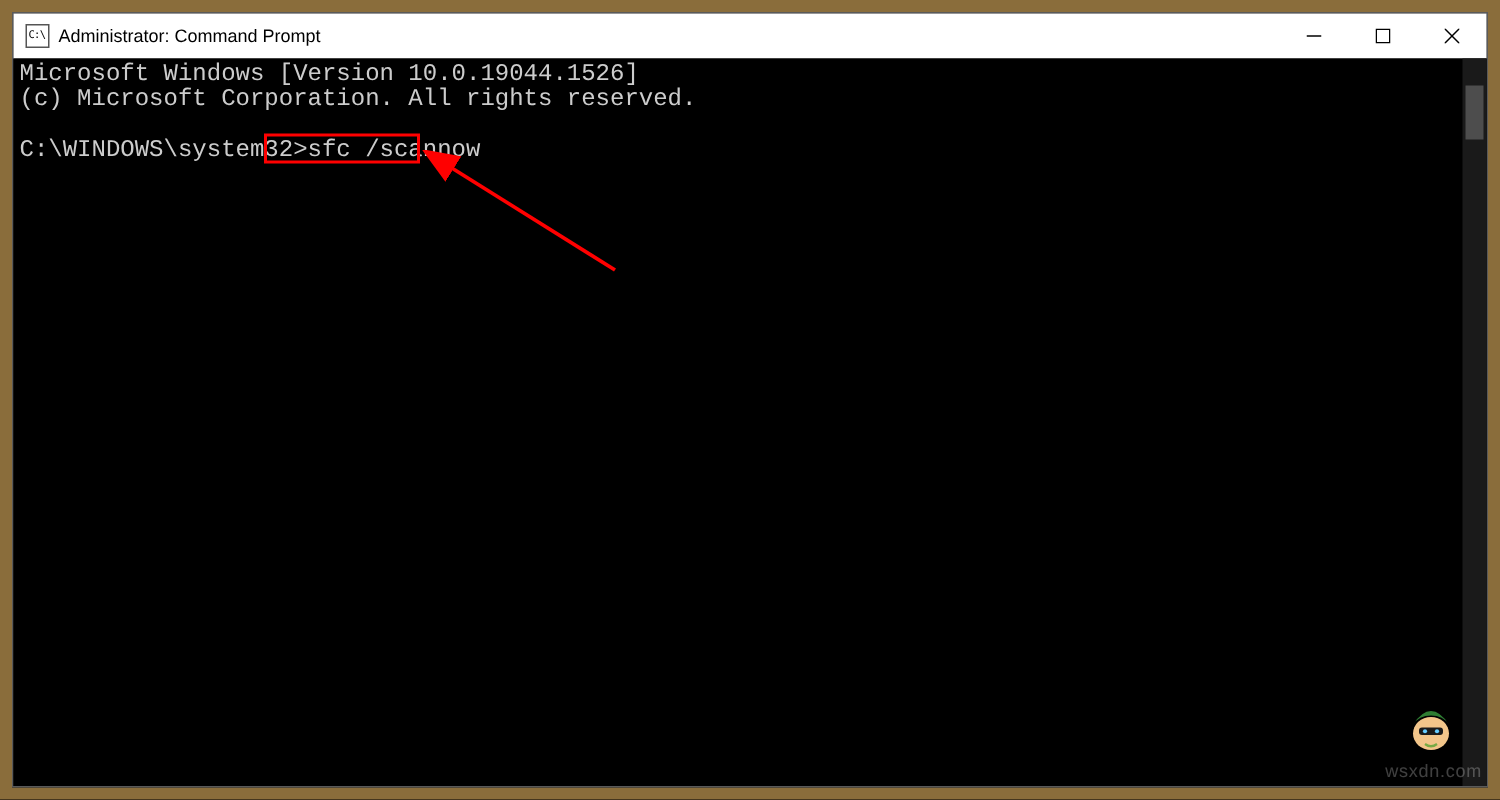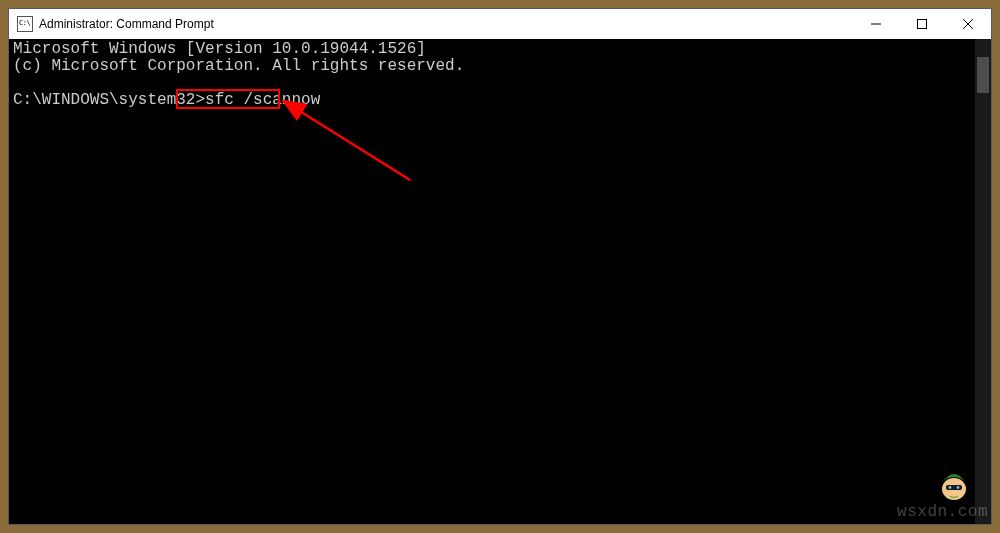--- a/index.html
+++ b/index.html
@@ -93,22 +93,22 @@
     pointer-events: none;
   }
   .arrow {
     position: absolute;
     pointer-events: none;
   }
   .watermark {
     position: absolute;
     right: 12px;
     bottom: 12px;
-    font-family: Liberation Mono, monospace;
-    font-size: 16px;
+    font-family: Liberation Sans, sans-serif;
+    font-size: 12px;
     color: rgba(255,255,255,0.25);
     letter-spacing: 0.5px;
   }
   .mascot {
     position: absolute;
     right: 26px;
     bottom: 30px;
     width: 40px;
     height: 40px;
   }

